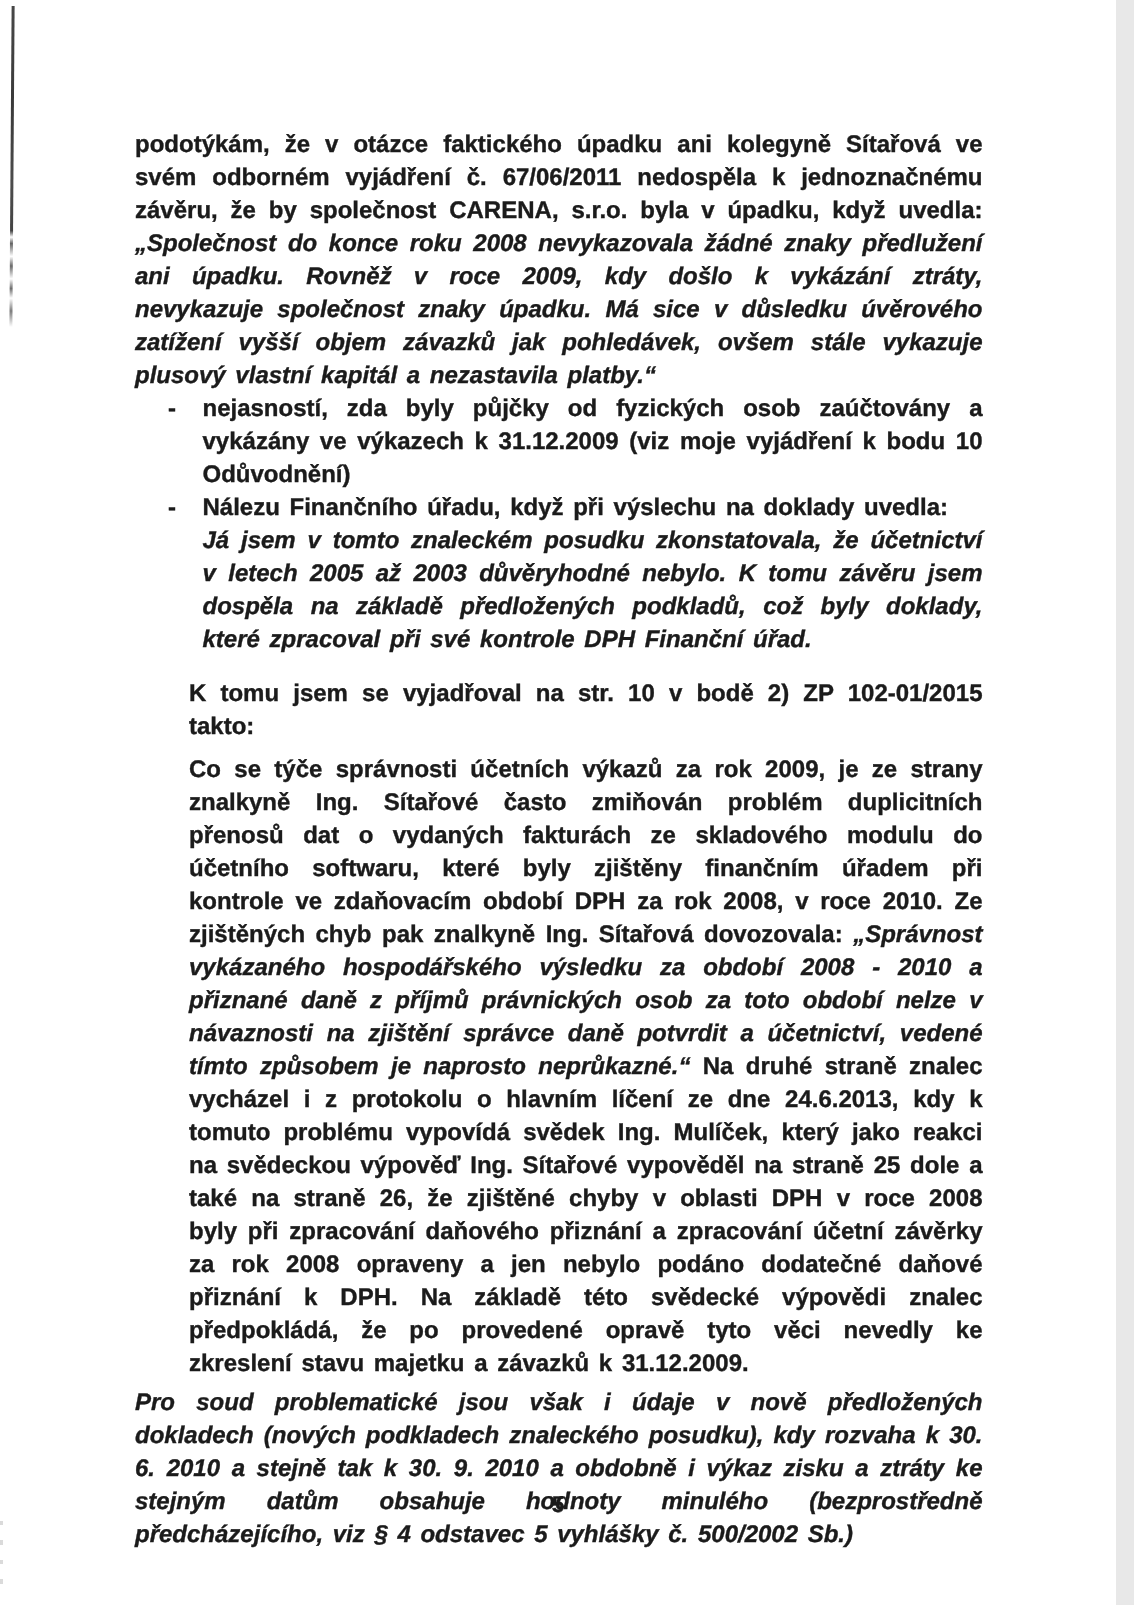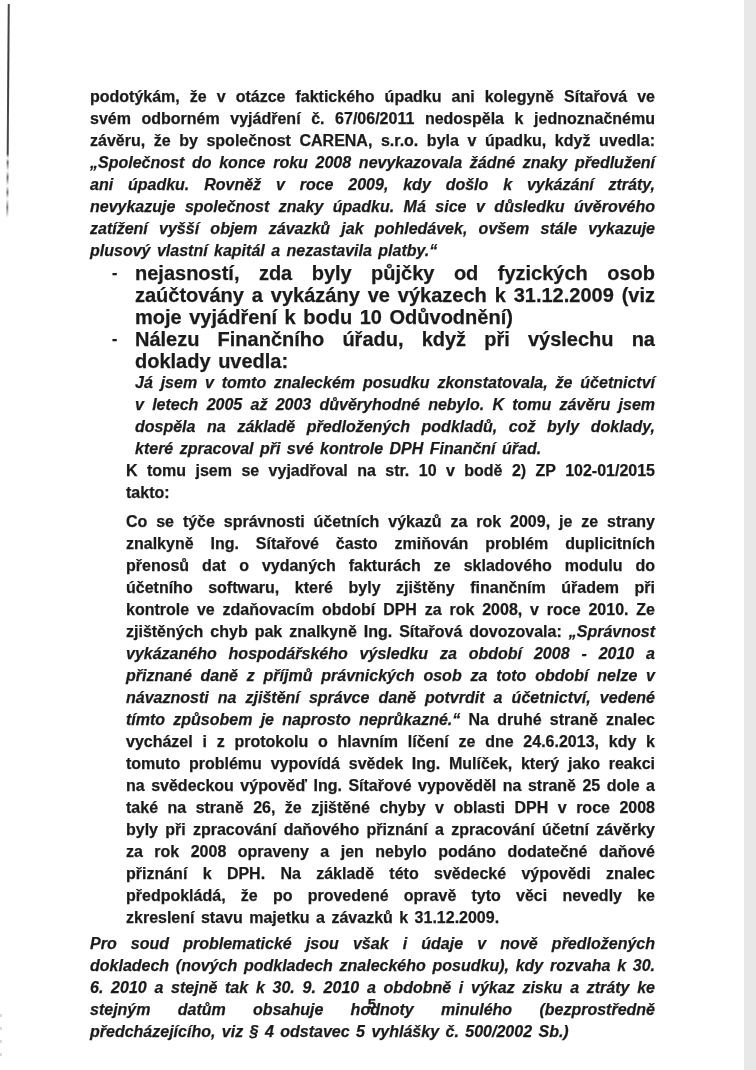--- a/index.html
+++ b/index.html
@@ -22,32 +22,32 @@
     font-size:16px;
     line-height:22px;
     text-align:justify;
     word-spacing:2px;
   }
   .it{font-style:italic;}
   .indent{margin-left:36px;}
   .quote{margin-left:45px;}
   .gap-sm{margin-top:2px;}
   .gap-p2{margin-top:16px;}
-  .gap-ktomu{}
+  .gap-ktomu{margin-top:14px;}
   .gap-cose{margin-top:7px;}
   .gap-vbode{margin-top:18px;}
   .gap-prosoud{margin-top:4px;}
   .bullet{display:flex;margin:0;}
   .bullet .dash{
     flex:none;width:23px;padding-left:22px;
     font-size:16px;line-height:22px;
   }
   .bullet .btext{
     flex:1;
-    font-size:20px;line-height:22px;
+    font-size:16px;line-height:22px;
     text-align:justify;word-spacing:2px;
   }
   .pagenum{
     position:absolute;
     left:0;top:995px;width:100%;
     text-align:center;
     font-size:15px;line-height:18px;
   }
   
   .streak-left{

